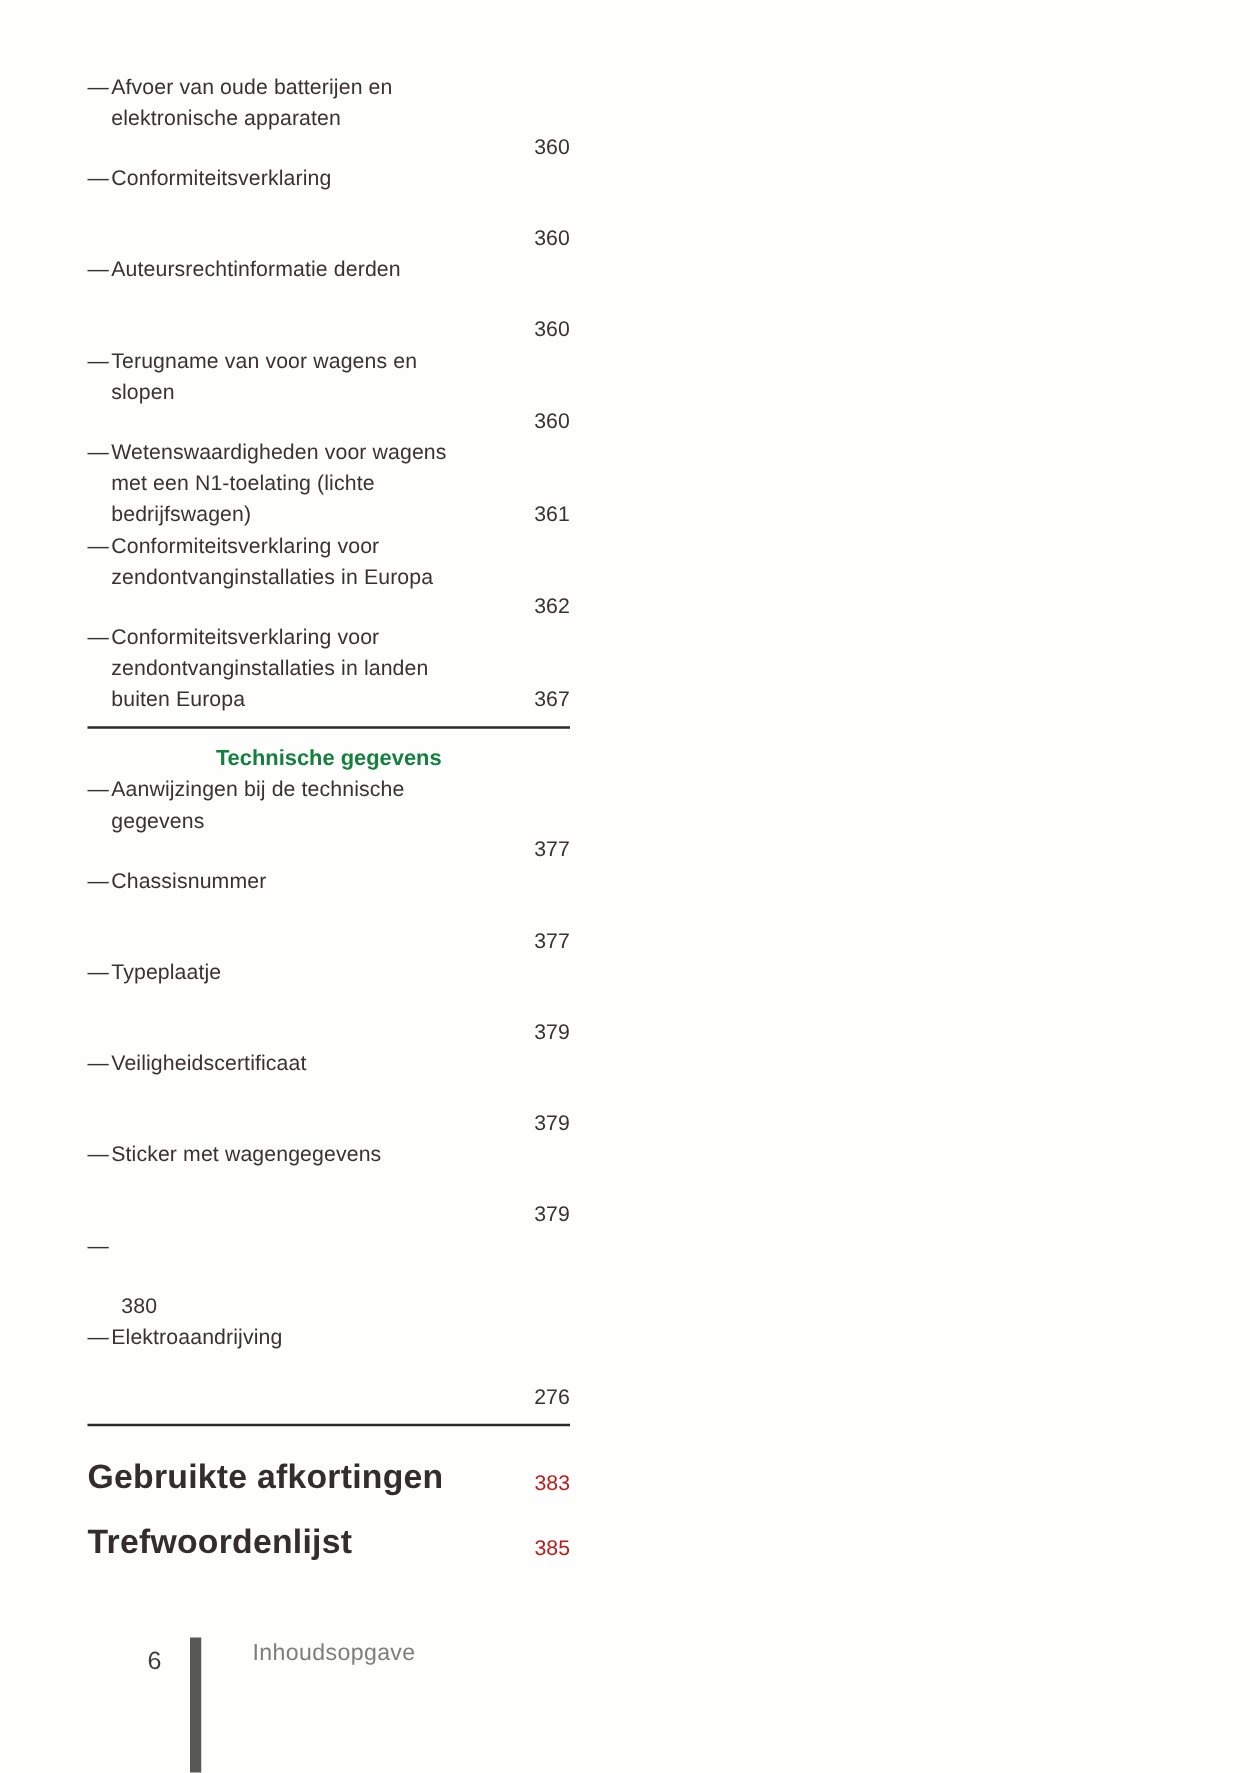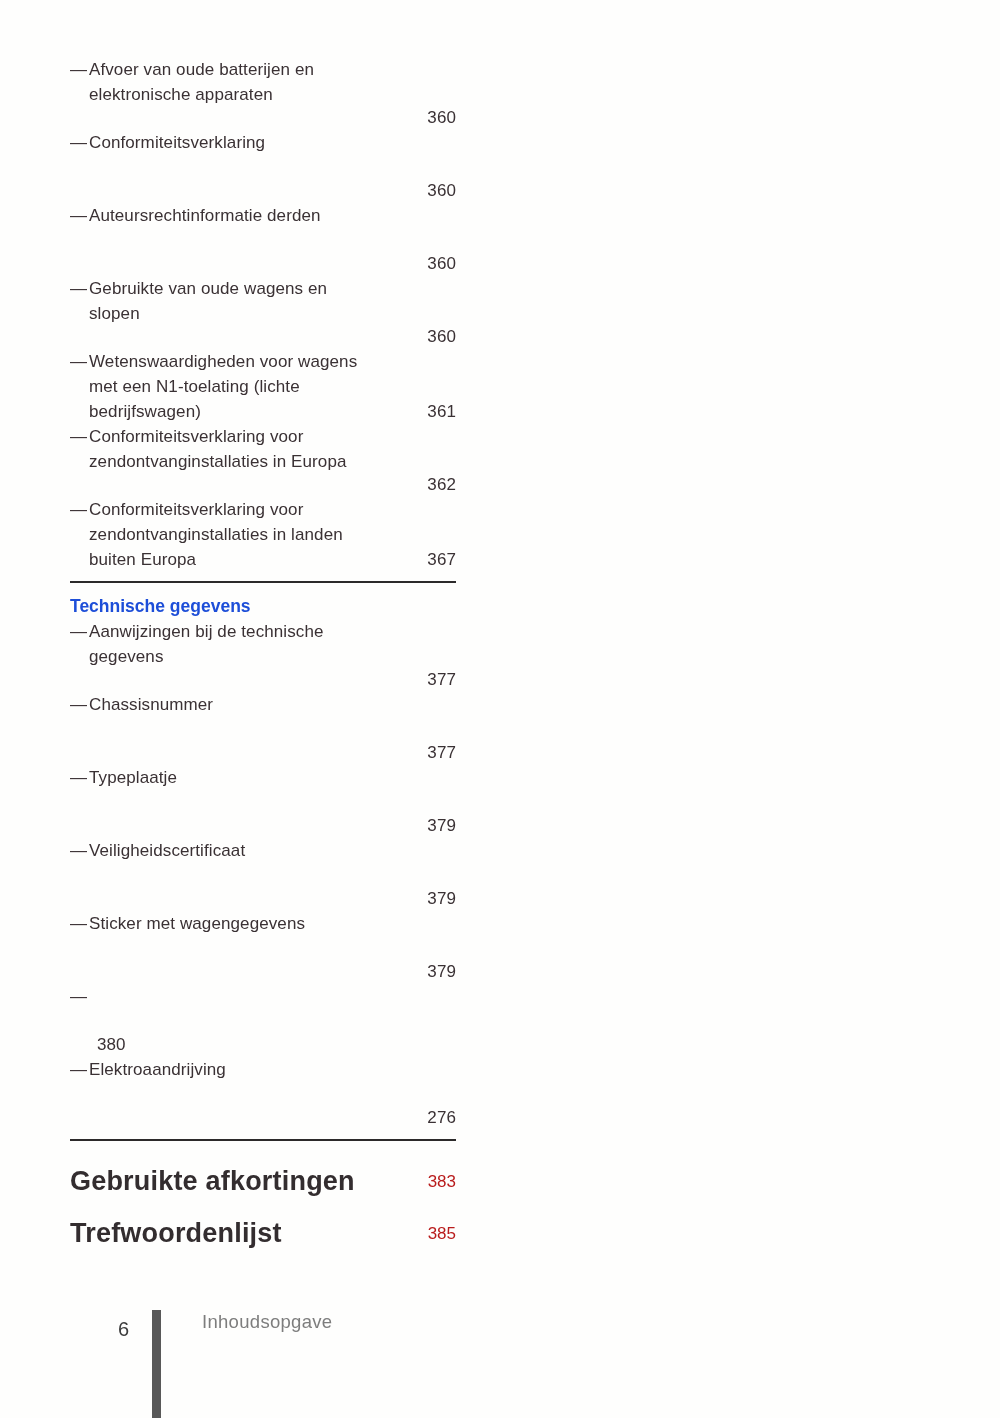--- a/index.html
+++ b/index.html
@@ -45,25 +45,26 @@
   .section-rule {
     border: none;
     border-top: 2.5px solid #2c2a2a;
     margin: 9px 0 11px 0;
     width: 100%;
   }
   .section-header {
     font-size: 17.5px;
     line-height: 25px;
     font-weight: bold;
-    color: #1d4ed8;
+    color: #15803d;
+    text-align: center;
   }
   .major-entry {
     display: flex;
-    align-items: center;
+    align-items: flex-end;
     color: #332d2f;
   }
   .major-entry.first { margin-top: 25px; }
   .major-entry.second { margin-top: 21px; }
   .major-entry .label {
     flex: 1;
     font-size: 27px;
     font-weight: bold;
     letter-spacing: 0.2px;
   }
@@ -109,21 +110,21 @@
       <span class="label">Conformiteitsverklaring</span>
       <span class="num">360</span>
     </div>
     <div class="toc-entry">
       <span class="dash">—</span>
       <span class="label">Auteursrechtinformatie derden</span>
       <span class="num">360</span>
     </div>
     <div class="toc-entry">
       <span class="dash">—</span>
-      <span class="label">Gebruikte van oude wagens en
+      <span class="label">Terugname van voor wagens en
 slopen</span>
       <span class="num">360</span>
     </div>
     <div class="toc-entry">
       <span class="dash">—</span>
       <span class="label">Wetenswaardigheden voor wagens
 met een N1-toelating (lichte
 bedrijfswagen)</span>
       <span class="num">361</span>
     </div>

